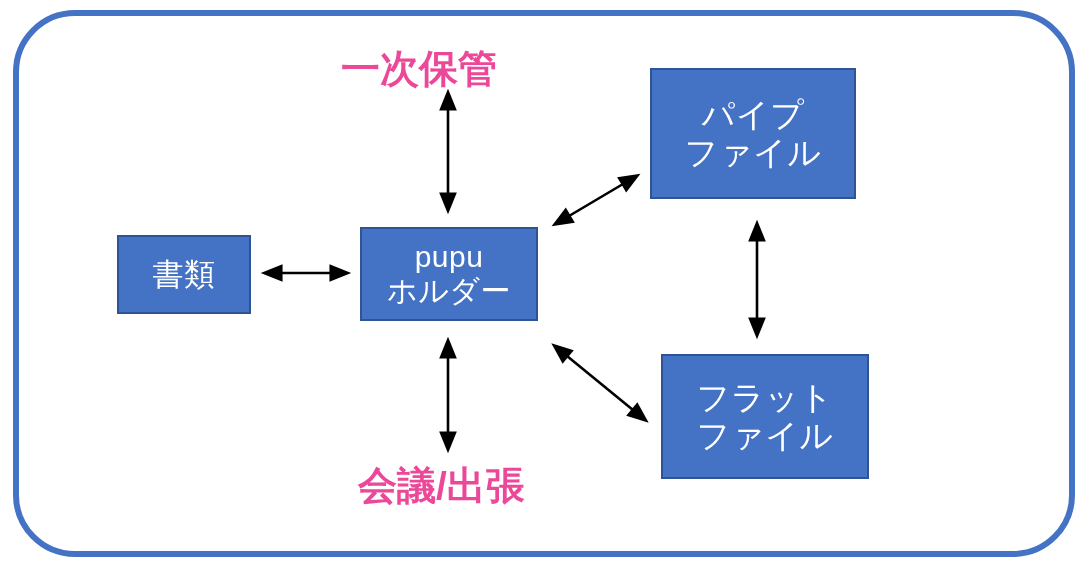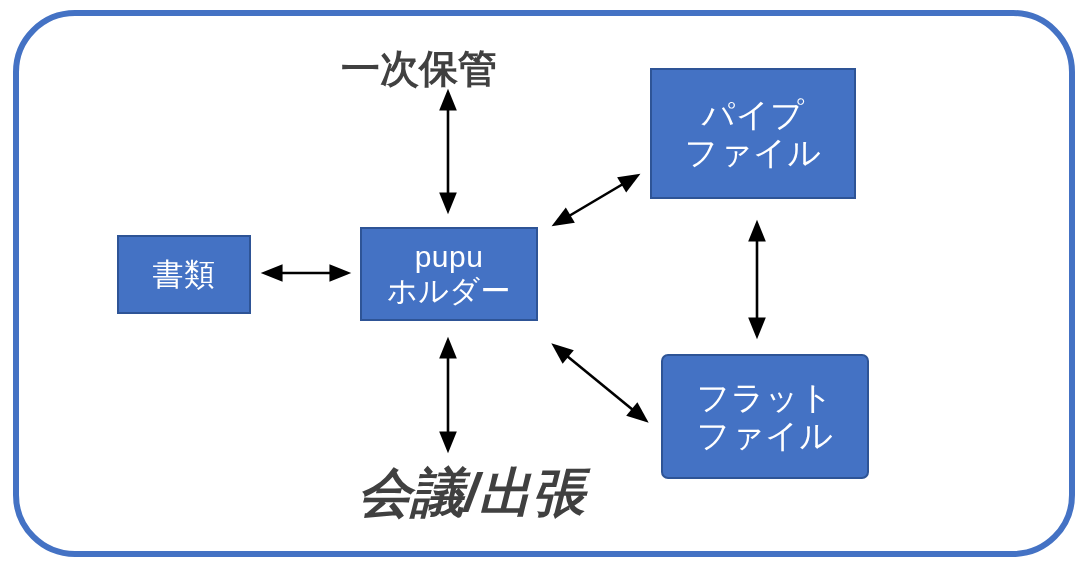--- a/index.html
+++ b/index.html
@@ -65,47 +65,45 @@
     width: 206px;
     height: 131px;
     font-size: 33px;
   }
   #node-flat {
     left: 661px;
     top: 354px;
     width: 208px;
     height: 125px;
     font-size: 33px;
-    border-radius: 7px;
   }
   .node-line { display: block; white-space: nowrap; }
 
   
   .caption {
     position: absolute;
-    color: #404040;
+    color: #ec4899;
     font-weight: bold;
     white-space: nowrap;
     line-height: 1;
   }
   #caption-primary {
     left: 341px;
     top: 49px;
     font-size: 39px;
   }
   #caption-secondary {
     left: 793px;
     top: 258px;
     font-size: 37px;
   }
   #caption-meeting {
     left: 358px;
     top: 466px;
-    font-size: 53px;
-    font-style: italic;
+    font-size: 39px;
   }
 
   
   #arrow-layer {
     position: absolute;
     left: 0;
     top: 0;
     width: 1088px;
     height: 569px;
     pointer-events: none;

